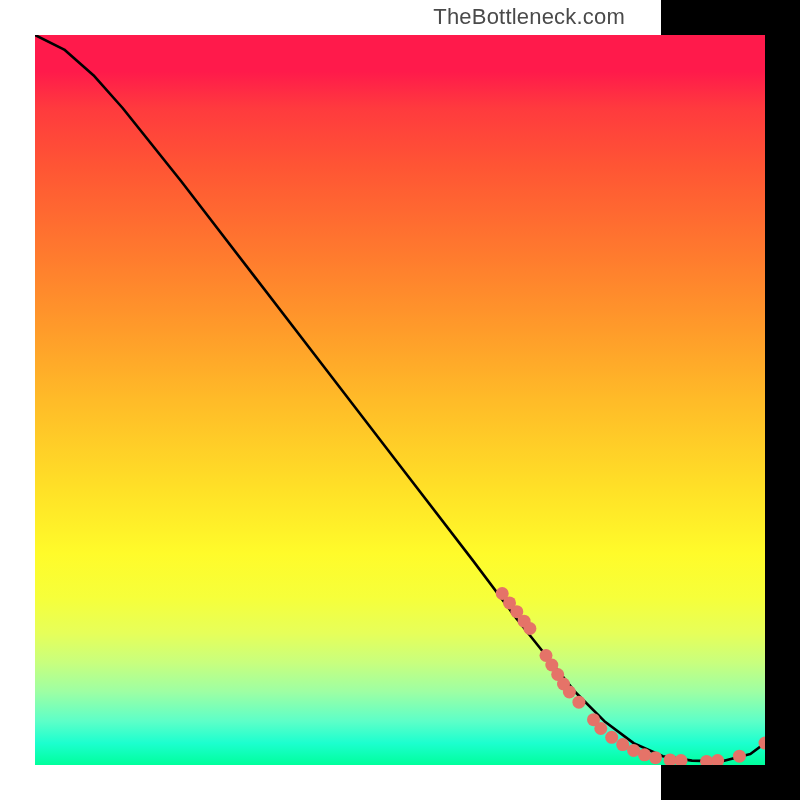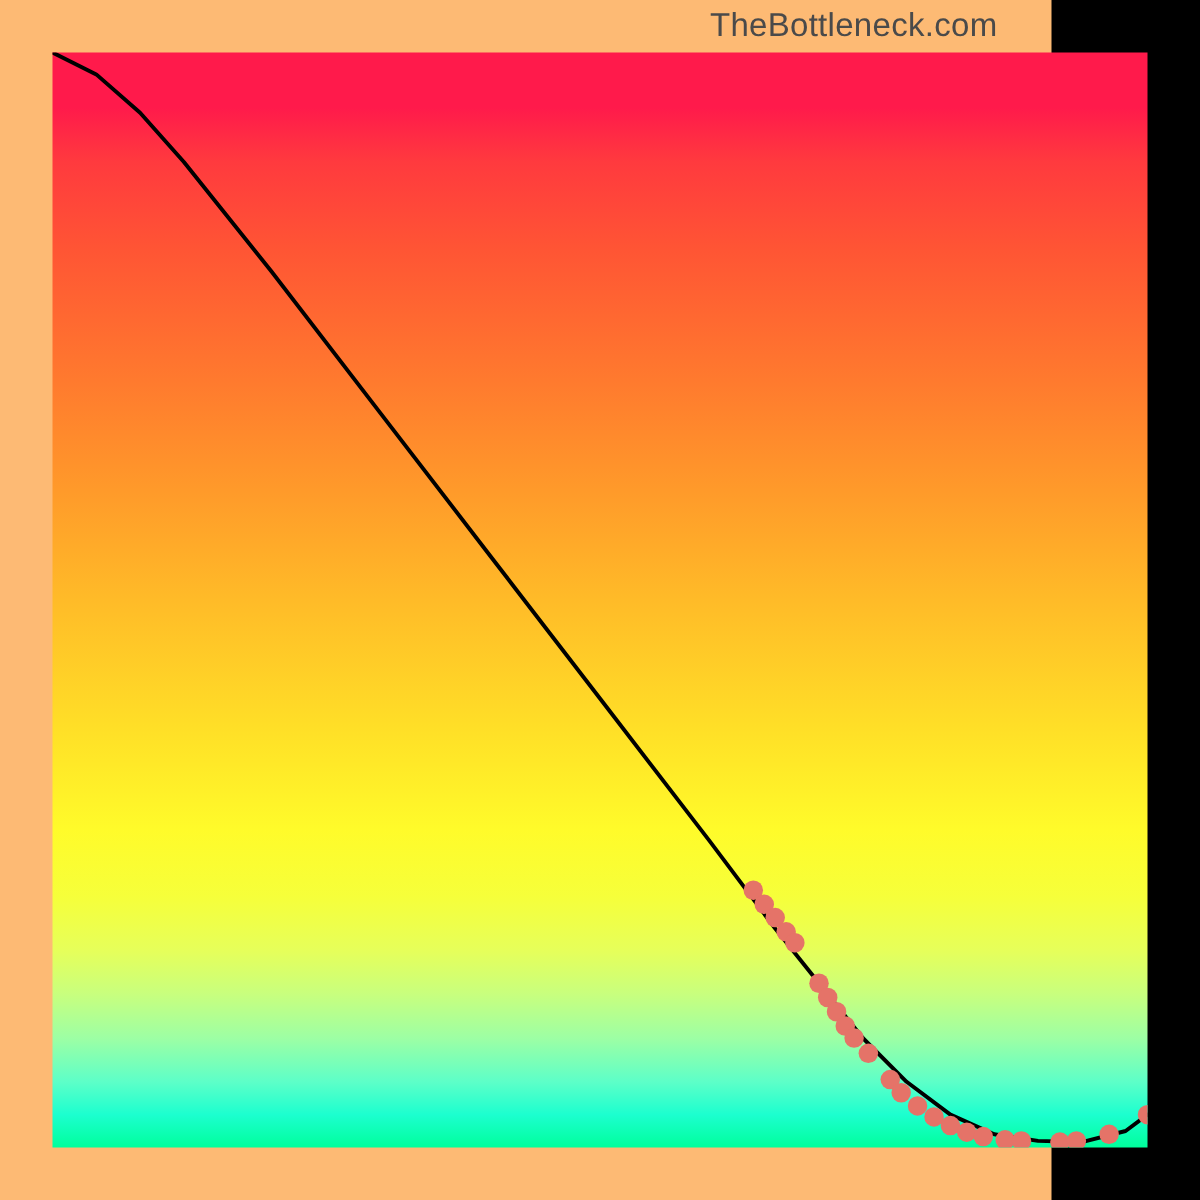--- a/index.html
+++ b/index.html
@@ -8,22 +8,21 @@
     width: 800px;
     height: 800px;
     background: #000;
     overflow: hidden;
     font-family: Arial, Helvetica, sans-serif;
   }
   .frame {
     position: relative;
     width: 661px;
     height: 800px;
-    background: #fdba74;
-    padding-left: 40px;
+    background: #ffffff;
   }
   .plot-area {
     position: absolute;
     left: 35px;
     top: 35px;
     width: 730px;
     height: 730px;
     
     background: linear-gradient(to bottom,
       #ff1a4b 0%,

